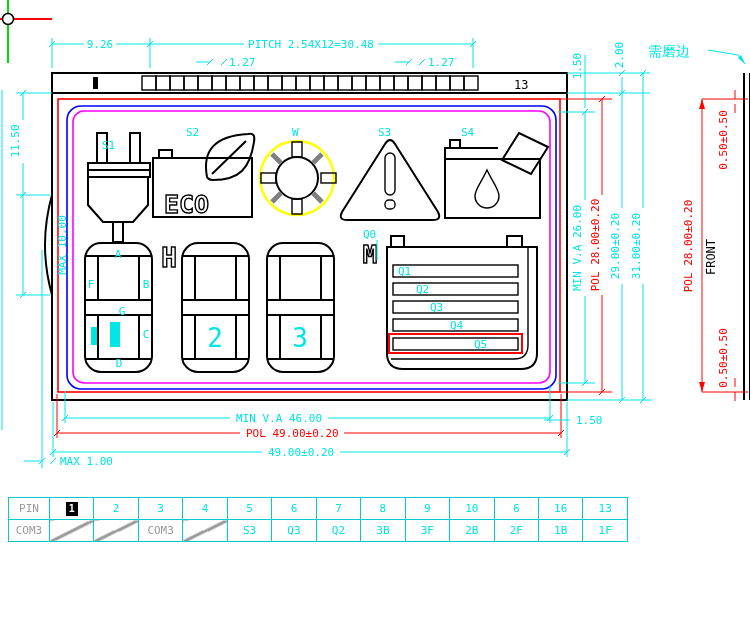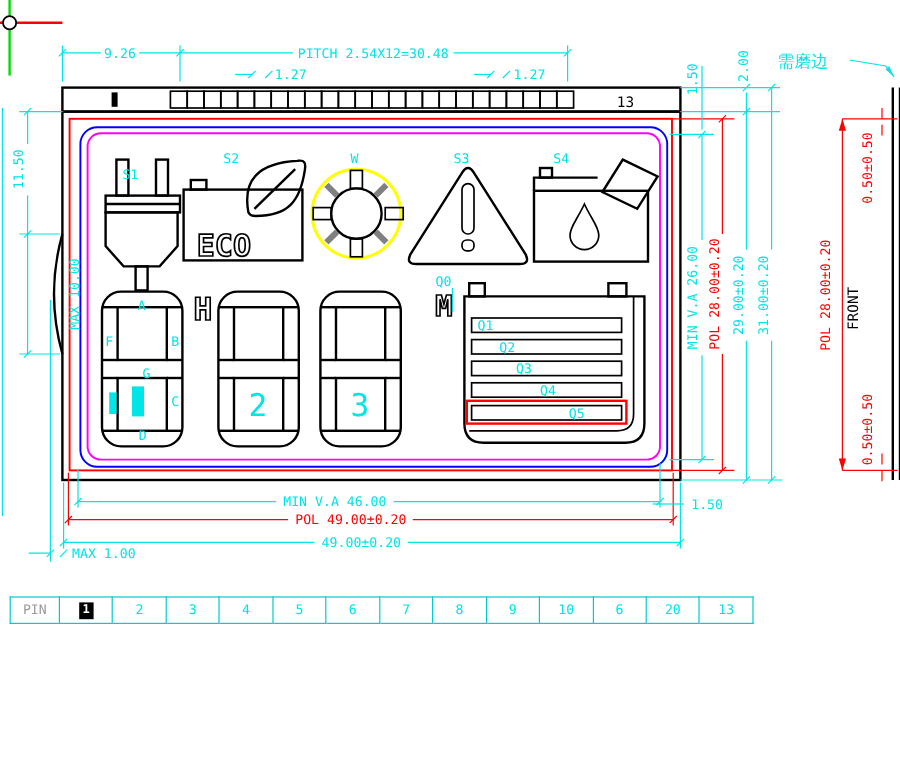--- a/index.html
+++ b/index.html
@@ -352,19 +352,35 @@
             <td class="val">2</td>
             <td class="val">3</td>
             <td class="val">4</td>
             <td class="val">5</td>
             <td class="val">6</td>
             <td class="val">7</td>
             <td class="val">8</td>
             <td class="val">9</td>
             <td class="val">10</td>
             <td class="val">6</td>
-            <td class="val">20</td>
+            <td class="val">16</td>
             <td class="val">13</td>
+          </tr>
+          <tr>
+            <td class="lab" style="color: rgb(154, 154, 154);">COM3</td>
+            <td class="diag"></td>
+            <td class="diag"></td>
+            <td style="color: rgb(154, 154, 154);">COM3</td>
+            <td class="diag"></td>
+            <td class="val">S3</td>
+            <td class="val">Q3</td>
+            <td class="val">Q2</td>
+            <td class="val">3B</td>
+            <td class="val">3F</td>
+            <td class="val">2B</td>
+            <td class="val">2F</td>
+            <td class="val">1B</td>
+            <td class="val">1F</td>
           </tr>
         </tbody>
       </table>
 </div>
 </div>
 
 </body></html>

